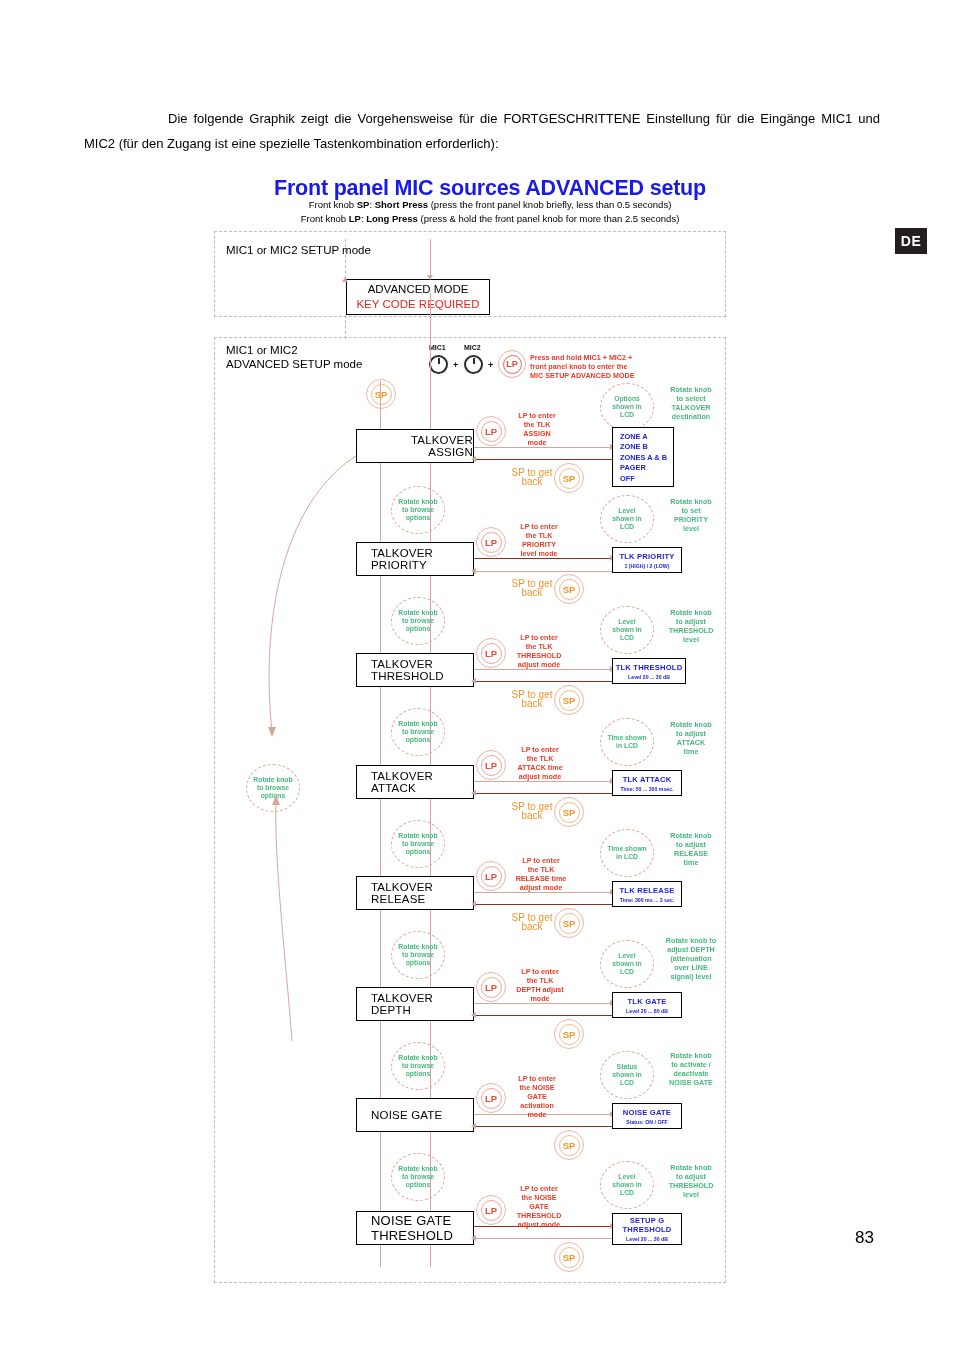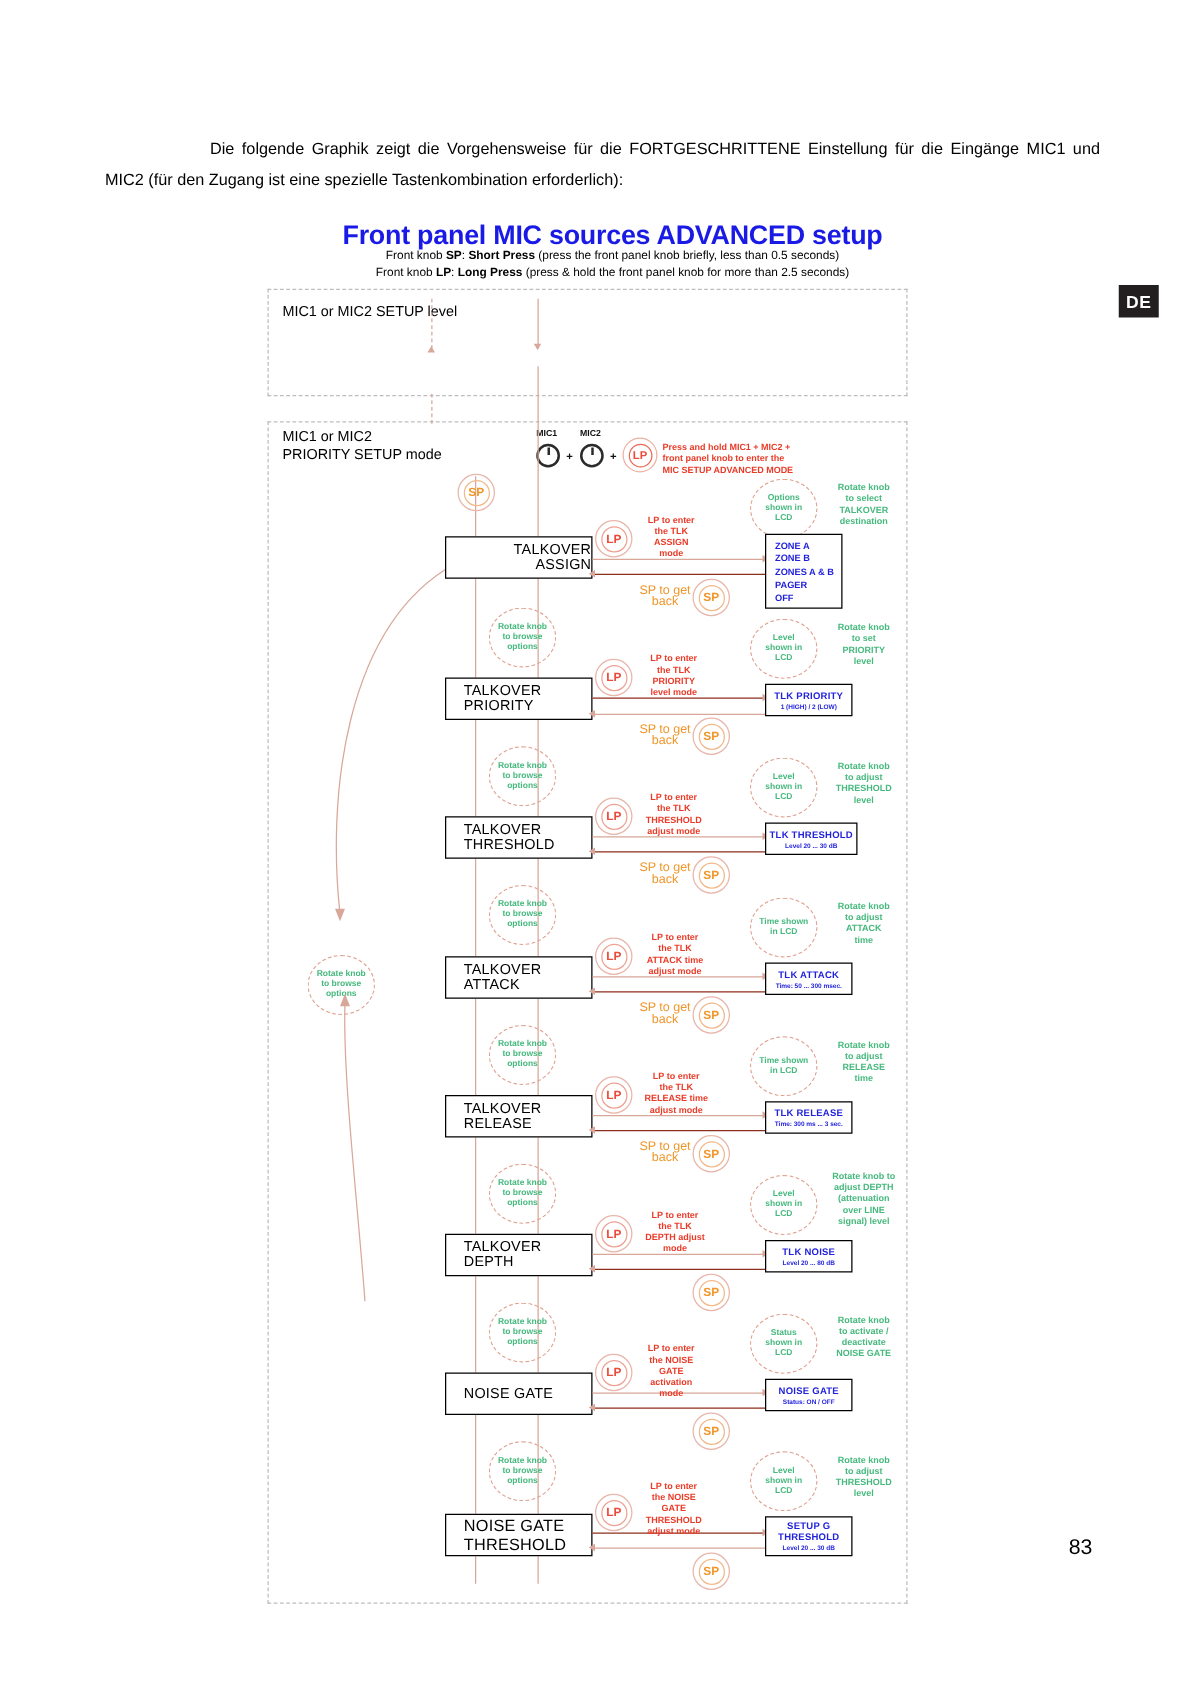--- a/index.html
+++ b/index.html
@@ -289,24 +289,28 @@
   <b>LP</b>:
   <b>Long Press</b>
   <span>(press &amp; hold the front panel knob for more than 2.5 seconds)</span>
 </div>
 
 <div id="diagram">
 
   <div class="dashed-panel" id="panel-setup"></div>
   <div class="dashed-panel" id="panel-adv"></div>
 
-  <div class="panel-label" id="label-setup">MIC1 or MIC2 SETUP level</div>
+  <div class="panel-label" id="label-setup">MIC1 or MIC2 SETUP mode</div>
   <div class="panel-label" id="label-adv">MIC1 or MIC2
-PRIORITY SETUP mode</div>
-
+ADVANCED SETUP mode</div>
+
+  <div class="node-adv">
+    <div class="l1">ADVANCED MODE</div>
+    <div class="l2">KEY CODE REQUIRED</div>
+  </div>
 
   <div class="spine dashed" style="left:131px; top:8px; height:40px;"></div>
   <div class="spine" style="left:216px; top:8px; height:40px; border-left:1px solid #d8a79a;"></div>
   <div class="arrowhead down" style="left:213px; top:44px;"></div>
   <div class="spine dashed" style="left:131px; top:84px; height:24px;"></div>
   <div class="arrowhead up" style="left:128px; top:46px;"></div>
 
   <div class="knob-label" style="left:215px; top:113px;">MIC1</div>
   <div class="knob" style="left:215px; top:124px;"></div>
   <div class="plus" style="left:239px; top:129px;">+</div>
@@ -552,21 +556,21 @@
     <div class="t">Level
 shown in
 LCD</div>
   </div>
   <div class="anno-green" style="left:442px; top:705px; width:70px;">Rotate knob to
 adjust DEPTH
 (attenuation
 over LINE
 signal) level</div>
   <div class="lcd centered" style="left:398px; top:761px; width:70px; height:26px;">
-    <div class="title">TLK NOISE</div>
+    <div class="title">TLK GATE</div>
     <div class="sub">Level  20  ...  80 dB</div>
   </div>
   <div class="rot" style="left:177px; top:811px;">
     <div class="t">Rotate knob
 to browse
 options</div>
   </div>
 
   <div class="node" style="left:142px; top:867px; width:118px; height:34px;">
     <span>NOISE GATE</span>

